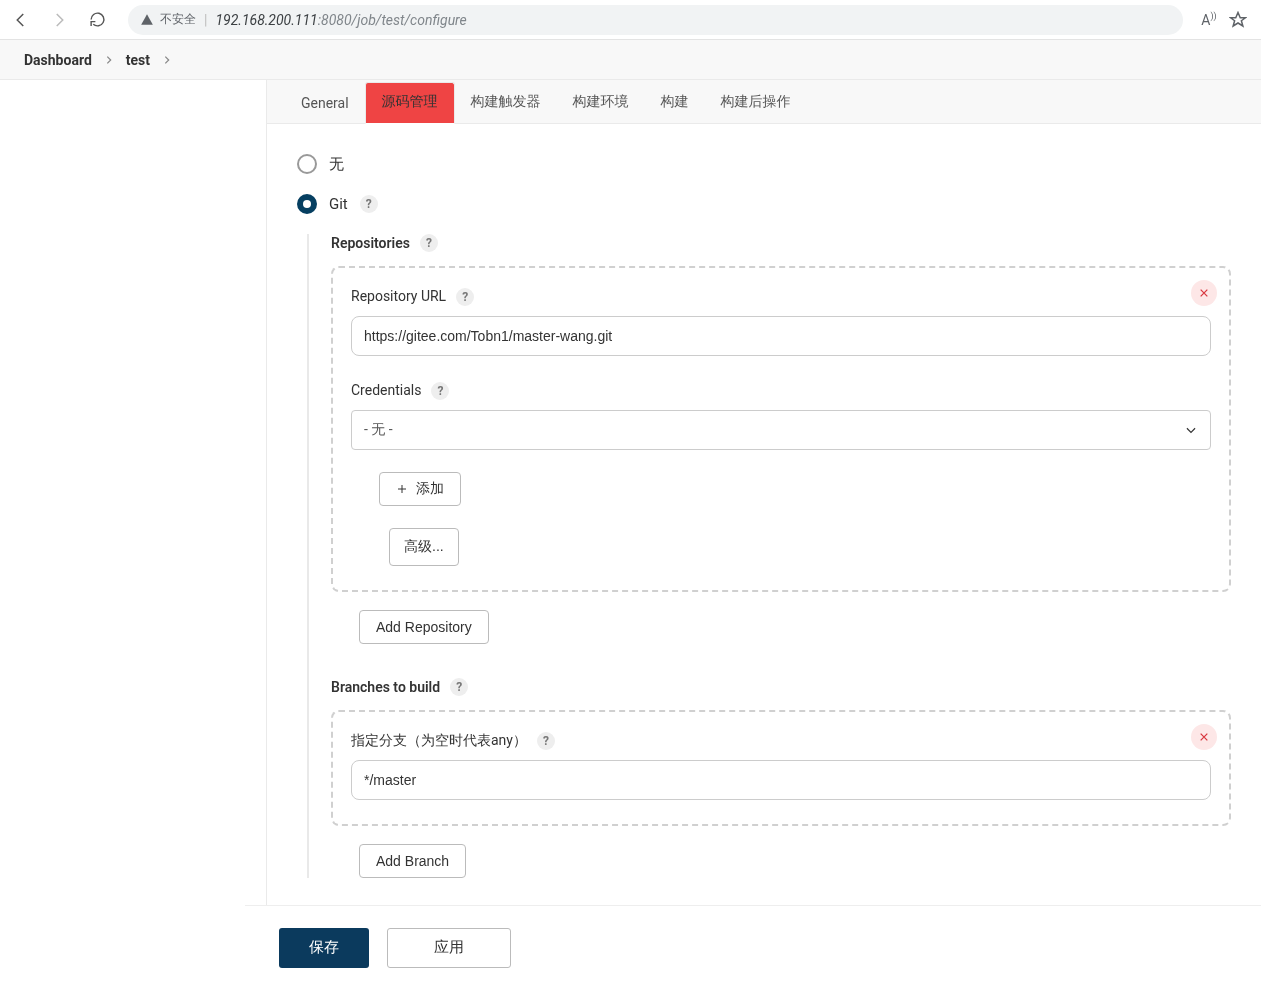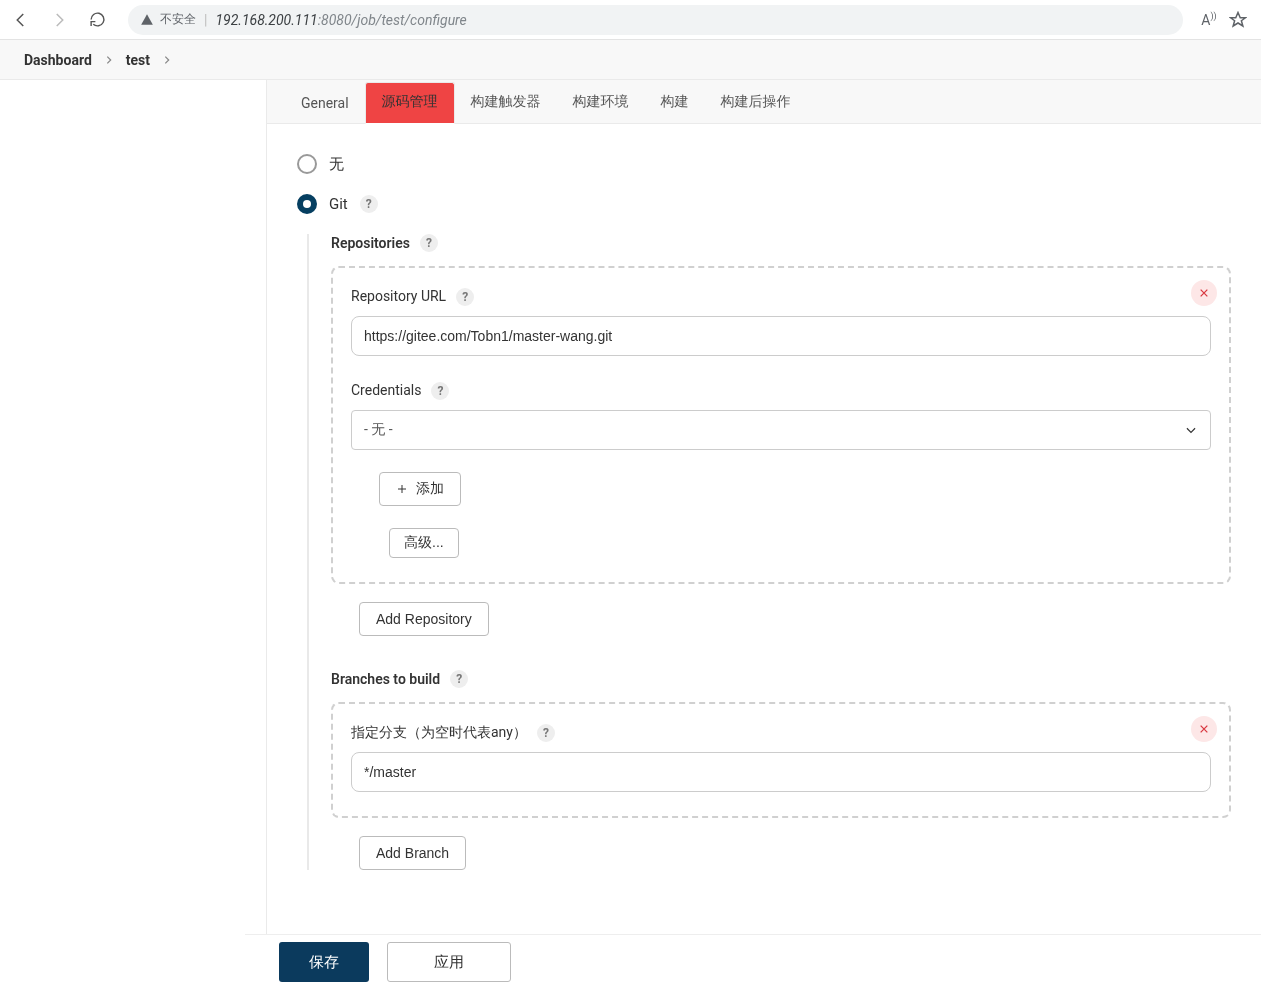--- a/index.html
+++ b/index.html
@@ -53,25 +53,25 @@
   .close-circle { position:absolute; top:12px; right:12px; width:26px; height:26px; border-radius:50%; background:#fde7e7; color:#d9363e; display:flex; align-items:center; justify-content:center; font-weight:bold; cursor:pointer; font-size:14px;}
   
   .field-label { display:flex; gap:10px; font-size:14px; margin-bottom:10px; color:#333;}
   .text-input { width:100%; height:40px; border:1px solid #ccc; border-radius:8px; padding: 0 12px; font-size:14px; color:#333; outline:none;}
   
   .select-wrap { position:relative; width:100%; }
   .select-input { width:100%; height:40px; border:1px solid #ccc; border-radius:4px; padding: 0 12px; font-size:14px; color:#555; background:#fff; display:flex; align-items:center; justify-content:space-between; cursor:pointer;}
   .chev-down { color:#333; }
 
   .btn { display:inline-flex; align-items:center; gap:8px; height:34px; padding: 0 16px; border:1px solid #bbb; background:#fff; border-radius:4px; font-size:14px; color:#333; cursor:pointer;margin-left:28px;}
-  .btn.small { height:30px; padding:0 14px;}
+  .btn.small { height:38px; padding:0 14px;}
   .btn-row { margin-top: 22px; }
 
   
-  .footer-bar { position: absolute; left: 245px; right:0; bottom:0; height: 55px; background:#fff; border-top:1px solid #eee; display:flex; align-items:center; padding-left: 34px; gap: 18px;}
+  .footer-bar { position: absolute; left: 245px; right:0; bottom:0; height: 84px; background:#fff; border-top:1px solid #eee; display:flex; align-items:center; padding-left: 34px; gap: 18px;}
   .btn-primary { height:40px; padding:0 30px; background:#0b3a5d; color:#fff; border:none; border-radius:3px; font-size:15px; cursor:pointer; font-weight:500;}
   .btn-secondary { height:40px; padding:0 46px; background:#fff; color:#333; border:1px solid #bbb; border-radius:3px; font-size:15px; cursor:pointer;}
 
   svg { display:block; }
 </style>
 </head>
 <body>
 
 <div class="browser-bar">
   <div class="nav-btn">

